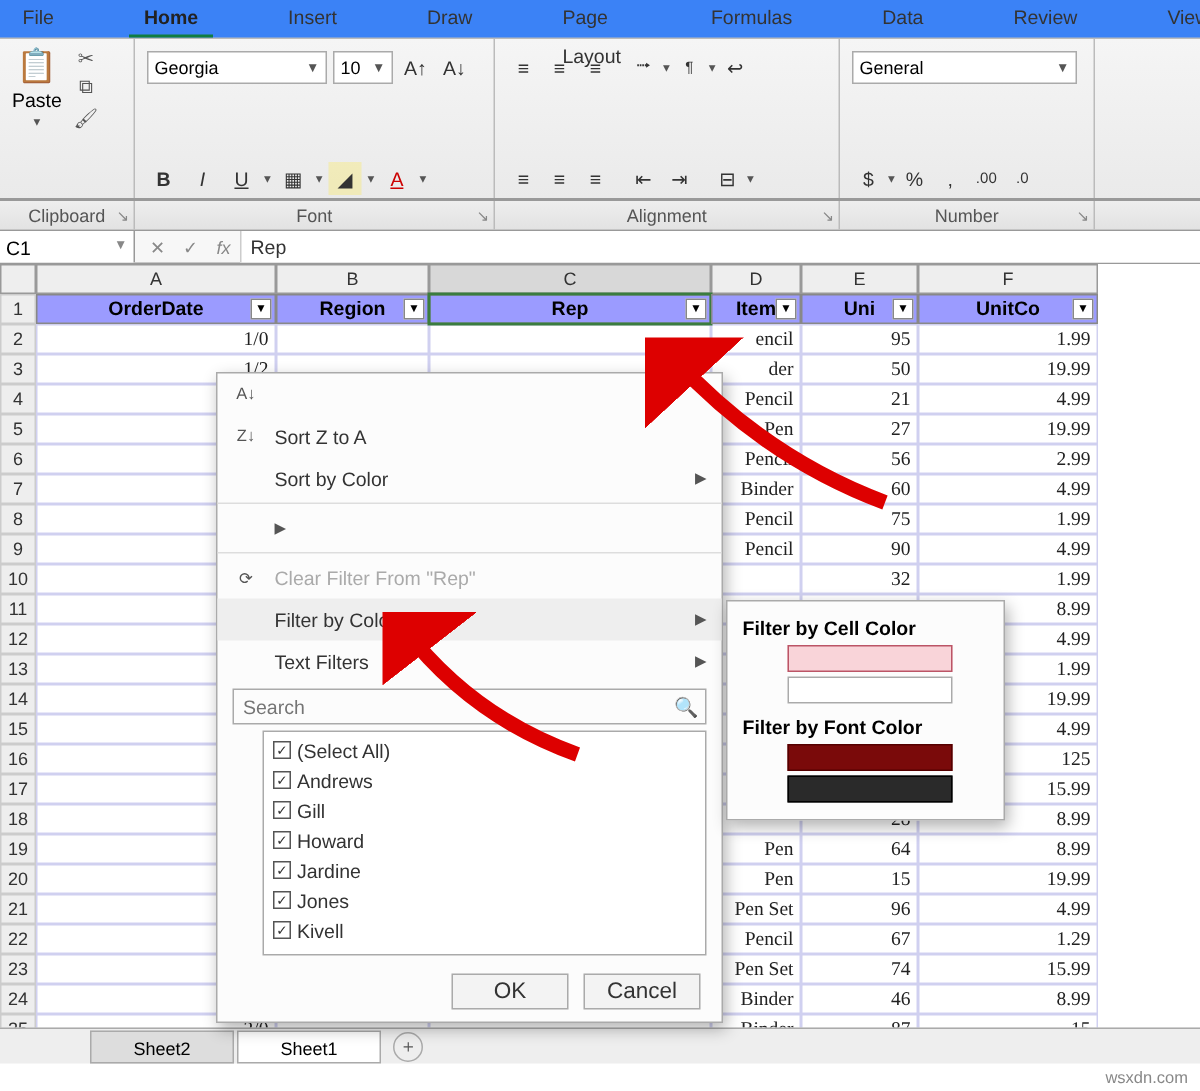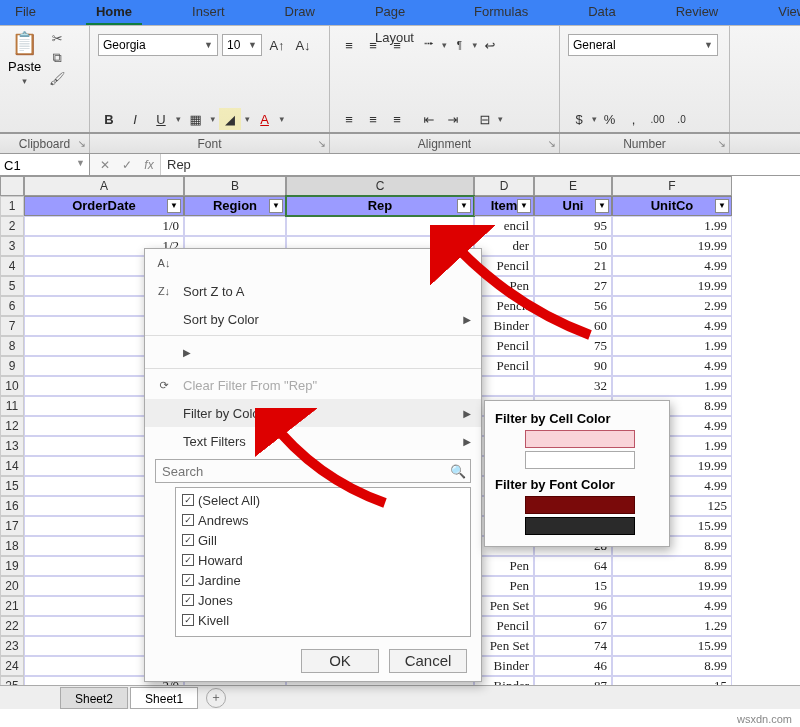--- a/index.html
+++ b/index.html
@@ -89,21 +89,21 @@
   .swatch.darkred{ background:#7a0a0a; border-color:#500;}
   .swatch.black{ background:#2a2a2a; border-color:#000;}
 
   
   .red-arrow{ position:absolute; z-index:20; pointer-events:none;}
   .arrow1{ left:430px; top:225px; width:180px; height:120px;}
   .arrow2{ left:255px; top:408px; width:150px; height:100px;}
 
   
   .sheet-tabs{ position:absolute; bottom:18px; left:0; width:800px; height:24px; background:#eee; display:flex; align-items:center; padding-left:60px; gap:2px; border-top:1px solid #aaa;}
-  .stab{ padding:0 14px; height:22px; line-height:22px; background:#ddd; border:1px solid #aaa; font-size:12px;text-align:center;}
+  .stab{ padding:0 28px; height:22px; line-height:22px; background:#ddd; border:1px solid #aaa; font-size:12px;text-align:center;}
   .stab.active{ background:#fff;}
   .addsheet{ width:20px;height:20px; border:1px solid #aaa; border-radius:50%; display:flex;align-items:center;justify-content:center; font-size:12px; color:#555; margin-left:6px;}
 
   .watermark{position:absolute; right:8px; bottom:2px; font-size:11px; color:#888; z-index:30;}
 </style>
 </head>
 <body>
 
 <div class="tabs">
   <div class="tab">File</div>

